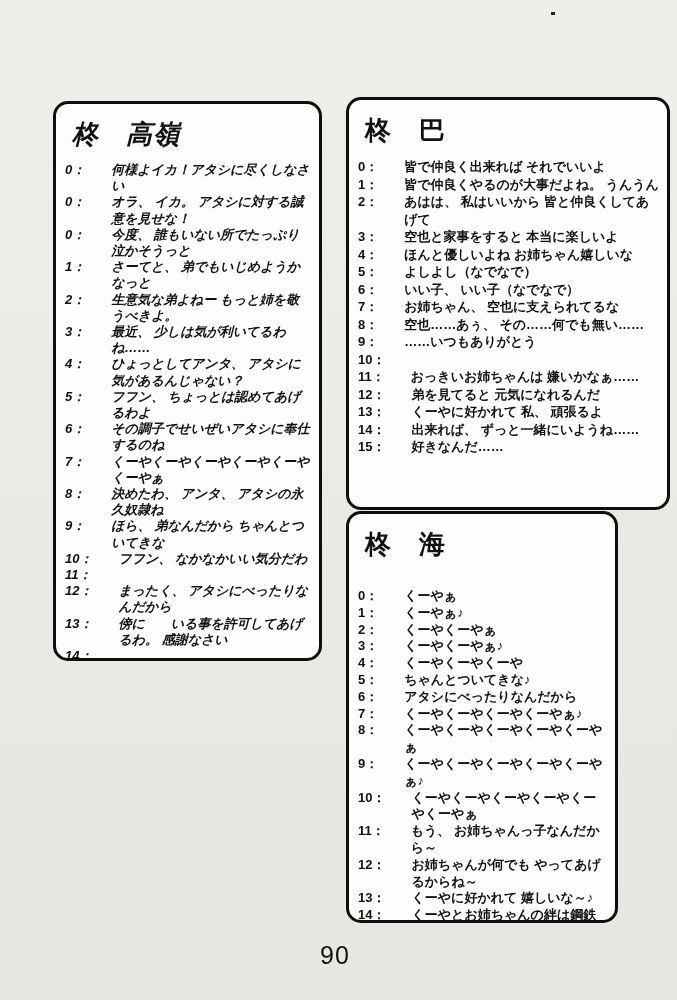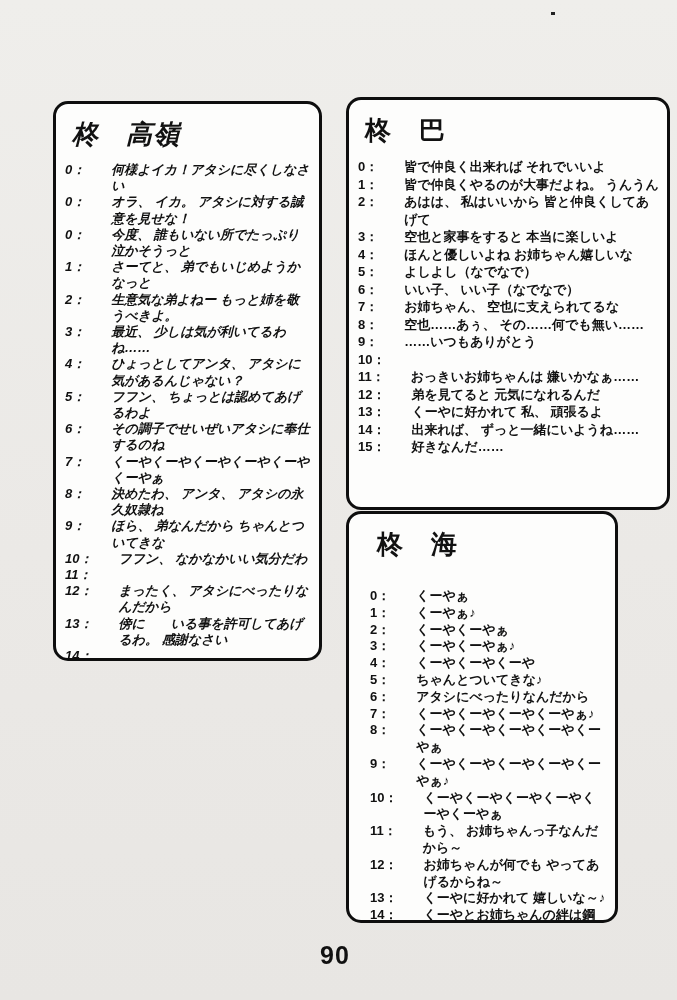--- a/index.html
+++ b/index.html
@@ -22,21 +22,21 @@
   .cbox {
     position: absolute;
     box-sizing: border-box;
     background: #fdfdfc;
     border: 3.5px solid #0e0e0e;
     border-radius: 15px;
     overflow: hidden;
   }
   #box-takane { left: 53px;  top: 101px;  width: 269px; height: 560px; font-style: italic; }
   #box-tomoe  { left: 346px; top: 97px;  width: 324px; height: 413px; }
-  #box-umi    { left: 346px; top: 511px; width: 272px; height: 412px; padding-left: 12px; }
+  #box-umi    { left: 346px; top: 511px; width: 272px; height: 412px; }
 
   .cbox-title {
     font-size: 26px;
     font-weight: bold;
     margin: 13px 0 0 16px;
     letter-spacing: 1px;
     white-space: pre;
   }
   .dlist {
     margin: 10px 7px 0 9px;
@@ -60,21 +60,21 @@
     min-width: 0;
     margin-left: 26px;
   }
   .page-num {
     position: absolute;
     left: 305px;
     top: 941px;
     width: 60px;
     text-align: center;
     font-size: 25px;
-    font-weight: bold;
+    font-weight: normal;
     letter-spacing: 1px;
   }
   .speck {
     position: absolute;
     left: 551px;
     top: 12px;
     width: 4px;
     height: 3px;
     background: #222;
   }

